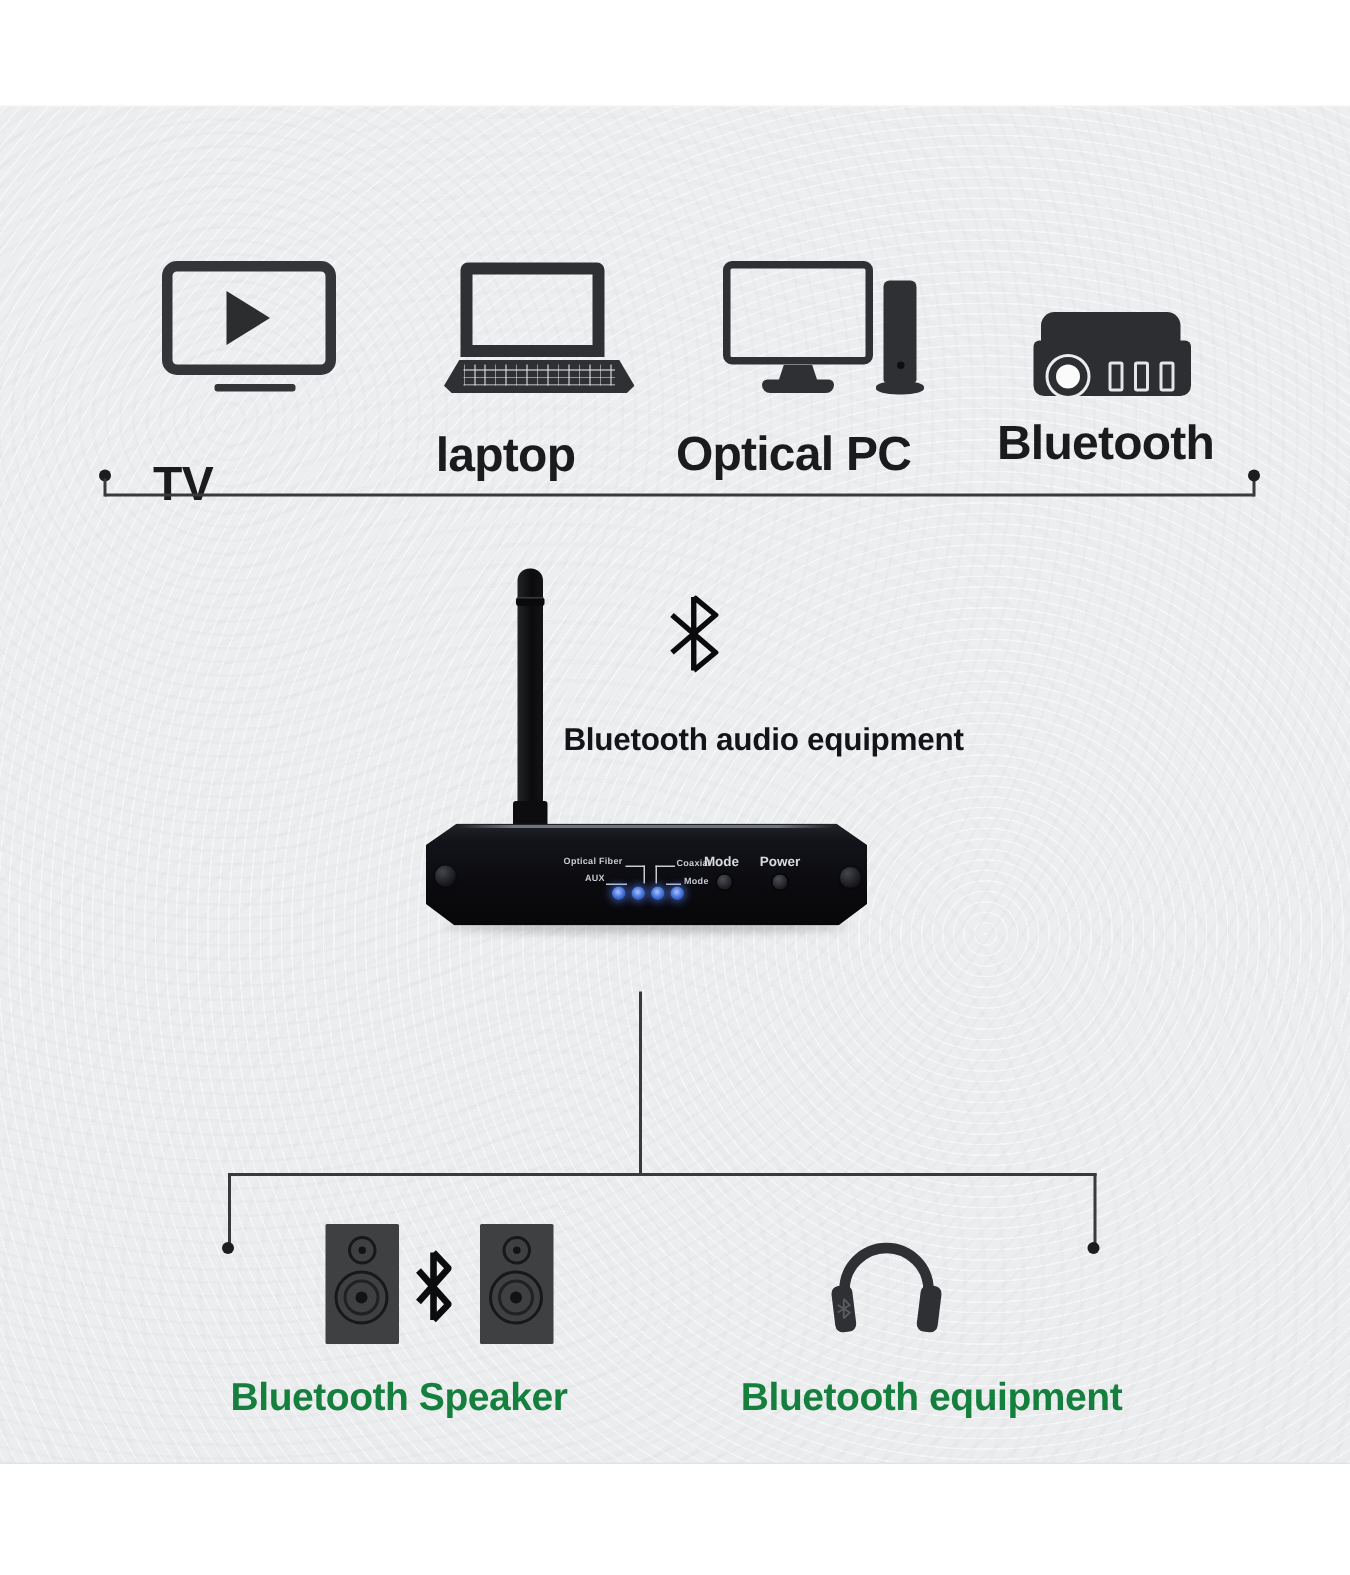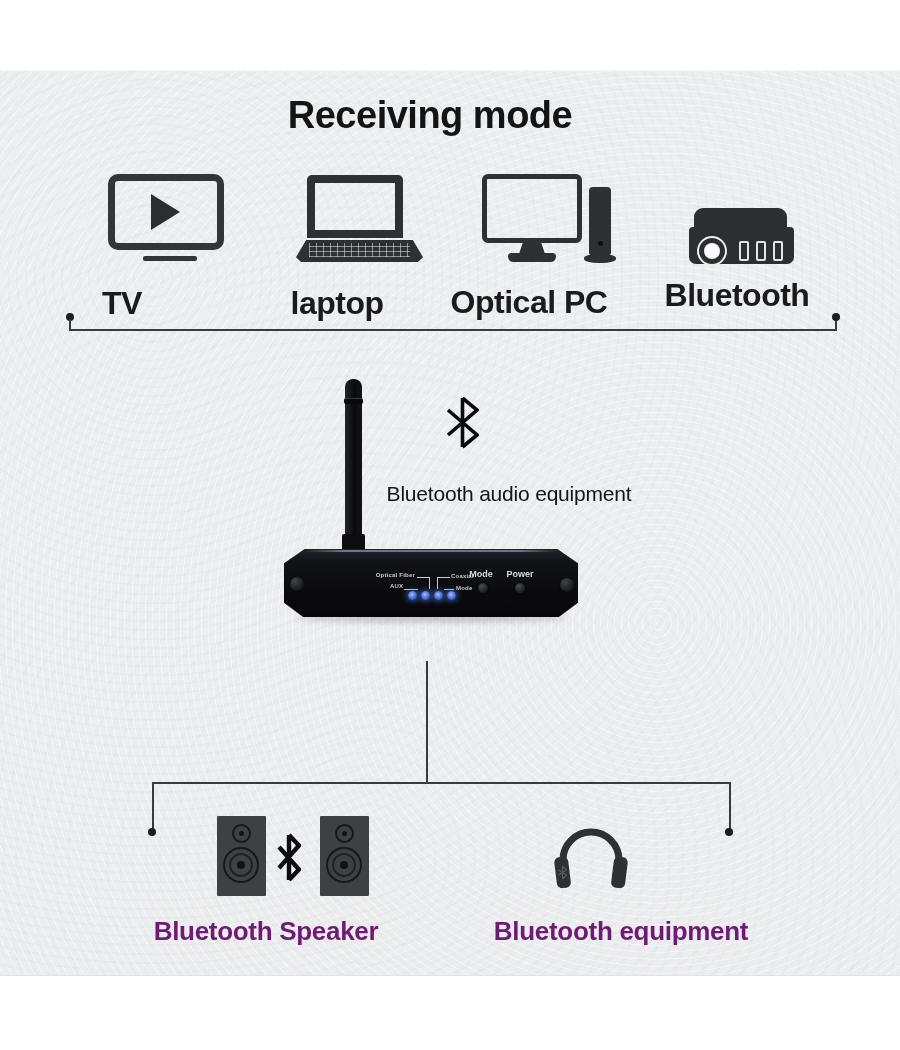--- a/index.html
+++ b/index.html
@@ -22,25 +22,25 @@
   .title {
     position:absolute; left:430px; top:94px; transform:translateX(-50%);
     font-size:38px; font-weight:700; color:#141414; letter-spacing:-0.5px; white-space:nowrap;
   }
   .dev-label {
     position:absolute; transform:translateX(-50%); font-size:32px; font-weight:700;
     color:#1b1b1d; letter-spacing:-0.5px; white-space:nowrap;
   }
   .out-label {
     position:absolute; transform:translateX(-50%); font-size:26px; font-weight:700;
-    color:#701a75; letter-spacing:-0.3px; white-space:nowrap;
+    color:#15803d; letter-spacing:-0.3px; white-space:nowrap;
   }
   .caption {
     position:absolute; left:509px; top:482px; transform:translateX(-50%);
-    font-size:21px; font-weight:400; color:#131417; letter-spacing:-0.2px; white-space:nowrap;
+    font-size:21px; font-weight:700; color:#131417; letter-spacing:-0.2px; white-space:nowrap;
   }
   
   .line { position:absolute; background:#3a3a3c; }
   .dot  { position:absolute; width:8px; height:8px; border-radius:50%; background:#1d1d1f; }
 
   
   .tv-screen { position:absolute; left:108px; top:174px; width:116px; height:76px;
     border:7px solid #333538; border-radius:10px; }
   .tv-play { position:absolute; left:151px; top:194px; width:0; height:0;
     border-left:29px solid #2c2d2f; border-top:18px solid transparent; border-bottom:18px solid transparent; }
@@ -106,27 +106,26 @@
   .spk-woofer { position:absolute; left:6px; top:31px; width:36px; height:36px; border:2px solid #18181b; border-radius:50%; }
   .spk-woofer-in { position:absolute; left:12px; top:37px; width:24px; height:24px; border:2px solid #212124; border-radius:50%; }
   .spk-woofer-dot { position:absolute; left:20px; top:45px; width:8px; height:8px; border-radius:50%; background:#131316; }
 </style>
 </head>
 <body>
 
 <div class="stage">
   <div class="panel-texture"></div>
 
-  <div class="title">Receiving mode</div>
 
   <div>
     <div class="tv-screen"></div>
     <div class="tv-play"></div>
     <div class="tv-stand"></div>
-    <div class="dev-label" style="left:122px; top:285px;">TV</div>
+    <div class="dev-label" style="left:122px; top:304px;">TV</div>
   </div>
 
   <div>
     <div class="lap-screen"></div>
     <div class="lap-base"></div>
     <div class="lap-keys"></div>
     <div class="dev-label" style="left:337px; top:285px;">laptop</div>
   </div>
 
   <div>

